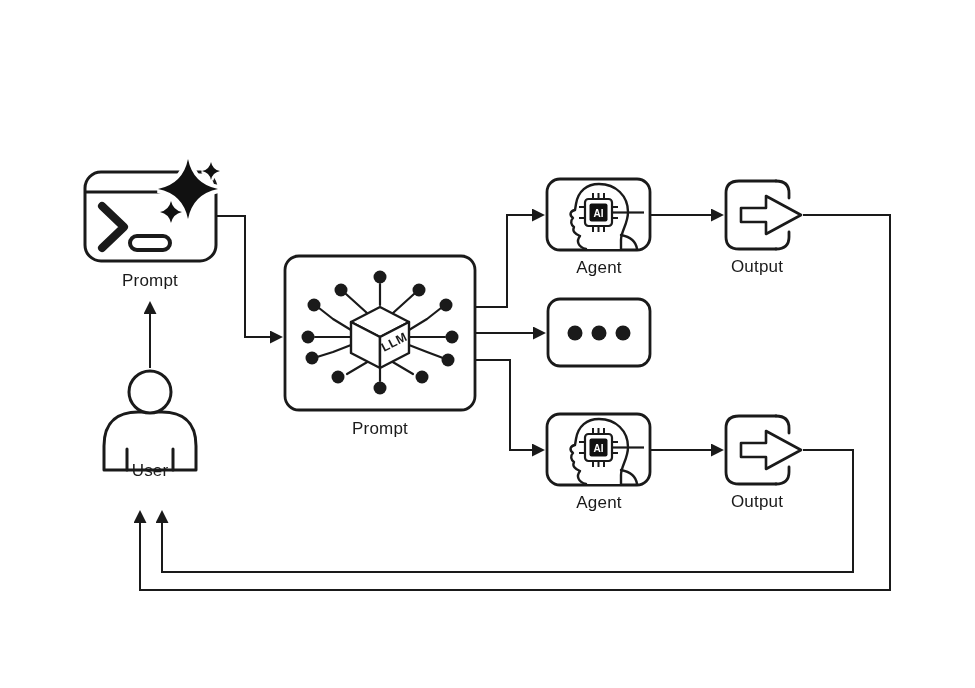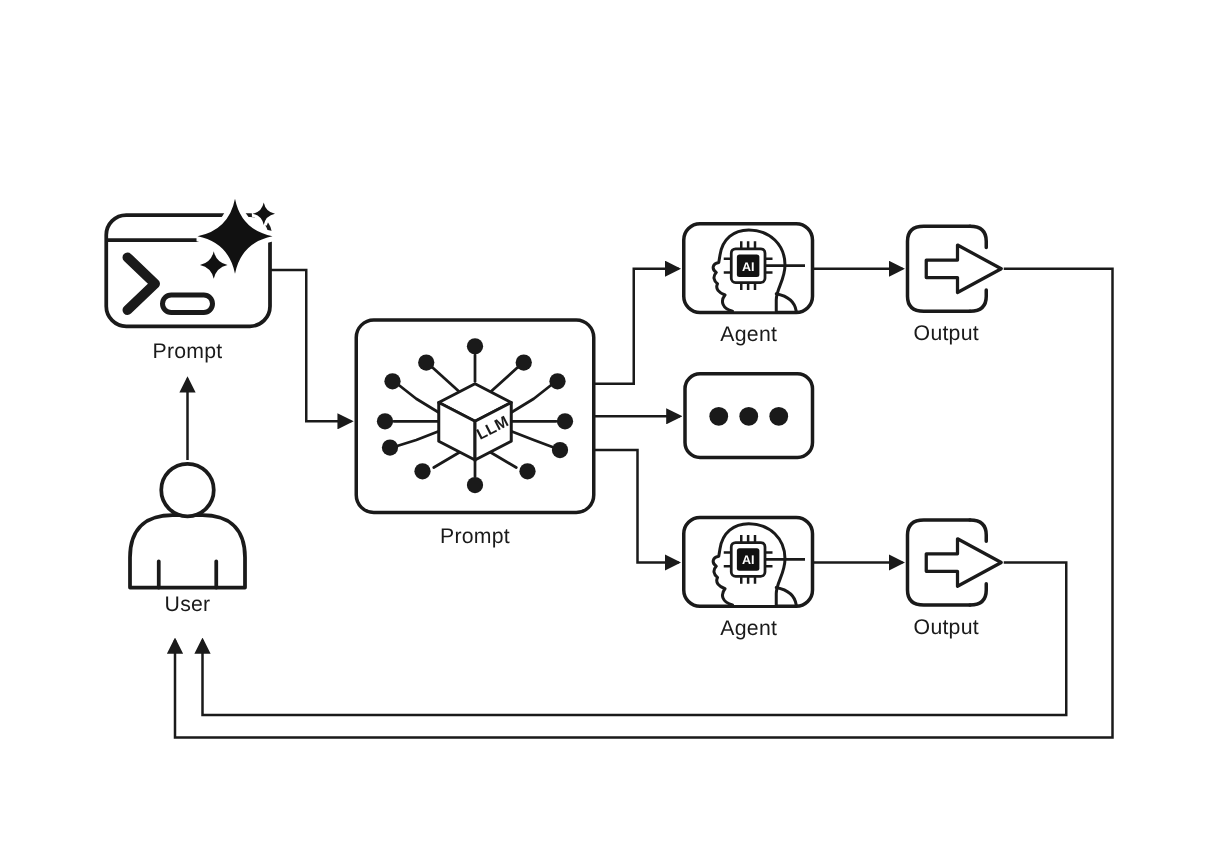--- a/index.html
+++ b/index.html
@@ -142,20 +142,20 @@
 
     <g>
       <use href="#output-node"></use>
     </g>
     <g>
       <use href="#output-node" y="235"></use>
     </g>
   </svg>
 
   <div class="label" style="left:150px; top:281px;text-align:right;">Prompt</div>
-  <div class="label" style="left:150px; top:484px;">User</div>
+  <div class="label" style="left:150px; top:471px;">User</div>
   <div class="label" style="left:380px; top:429px;">Prompt</div>
   <div class="label" style="left:599px; top:268px;">Agent</div>
   <div class="label" style="left:599px; top:503px;">Agent</div>
   <div class="label" style="left:757px; top:267px;">Output</div>
   <div class="label" style="left:757px; top:502px;">Output</div>
 
 </div>
 
 </body></html>

